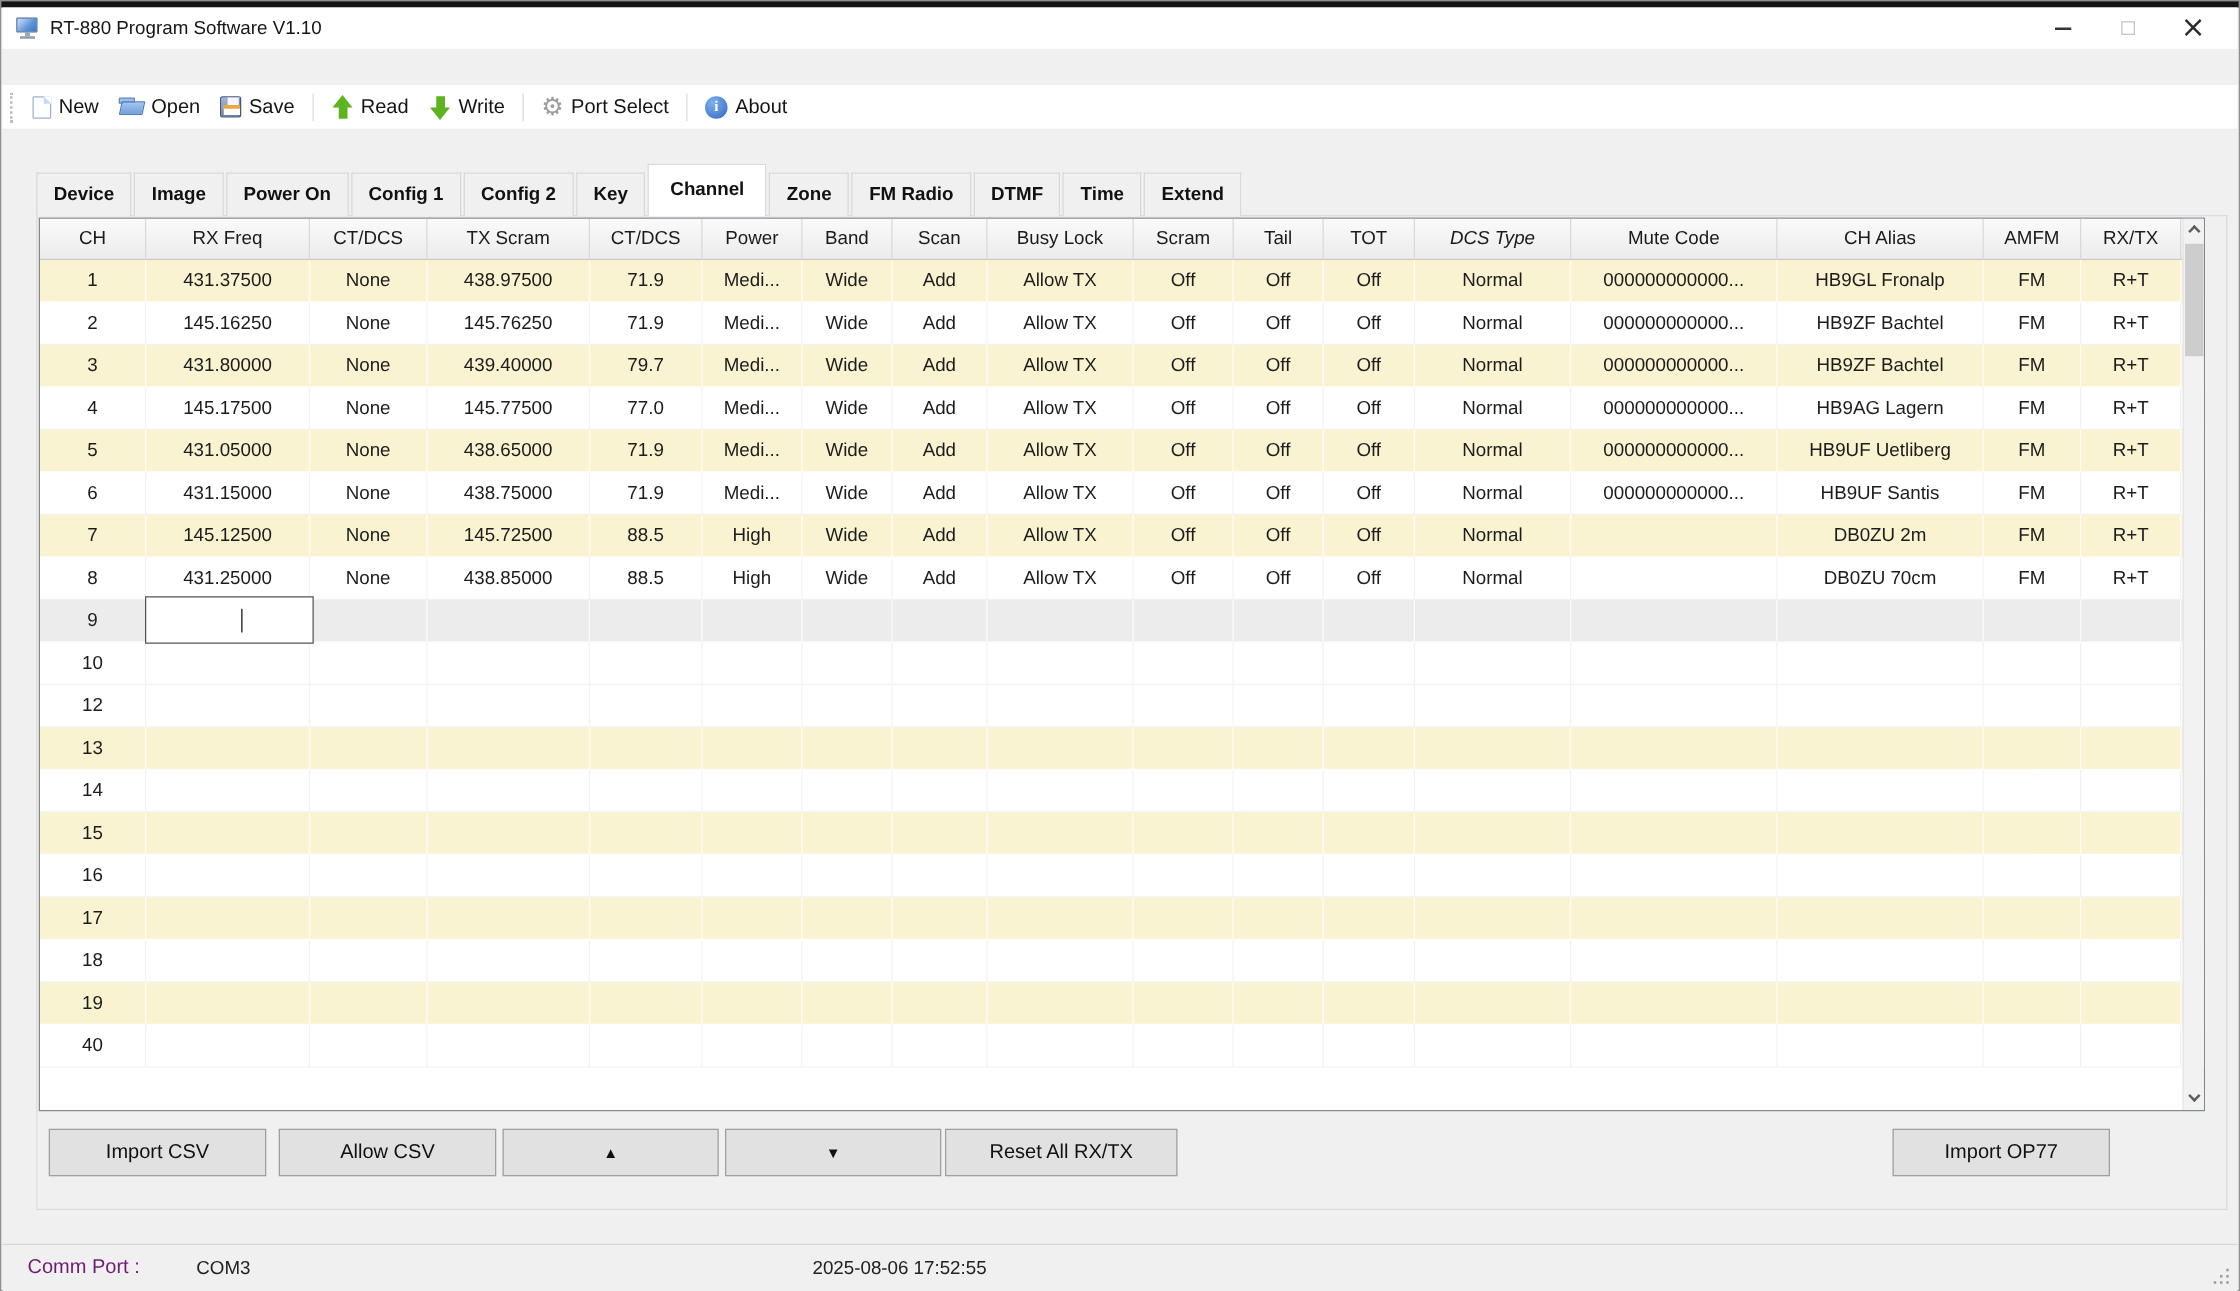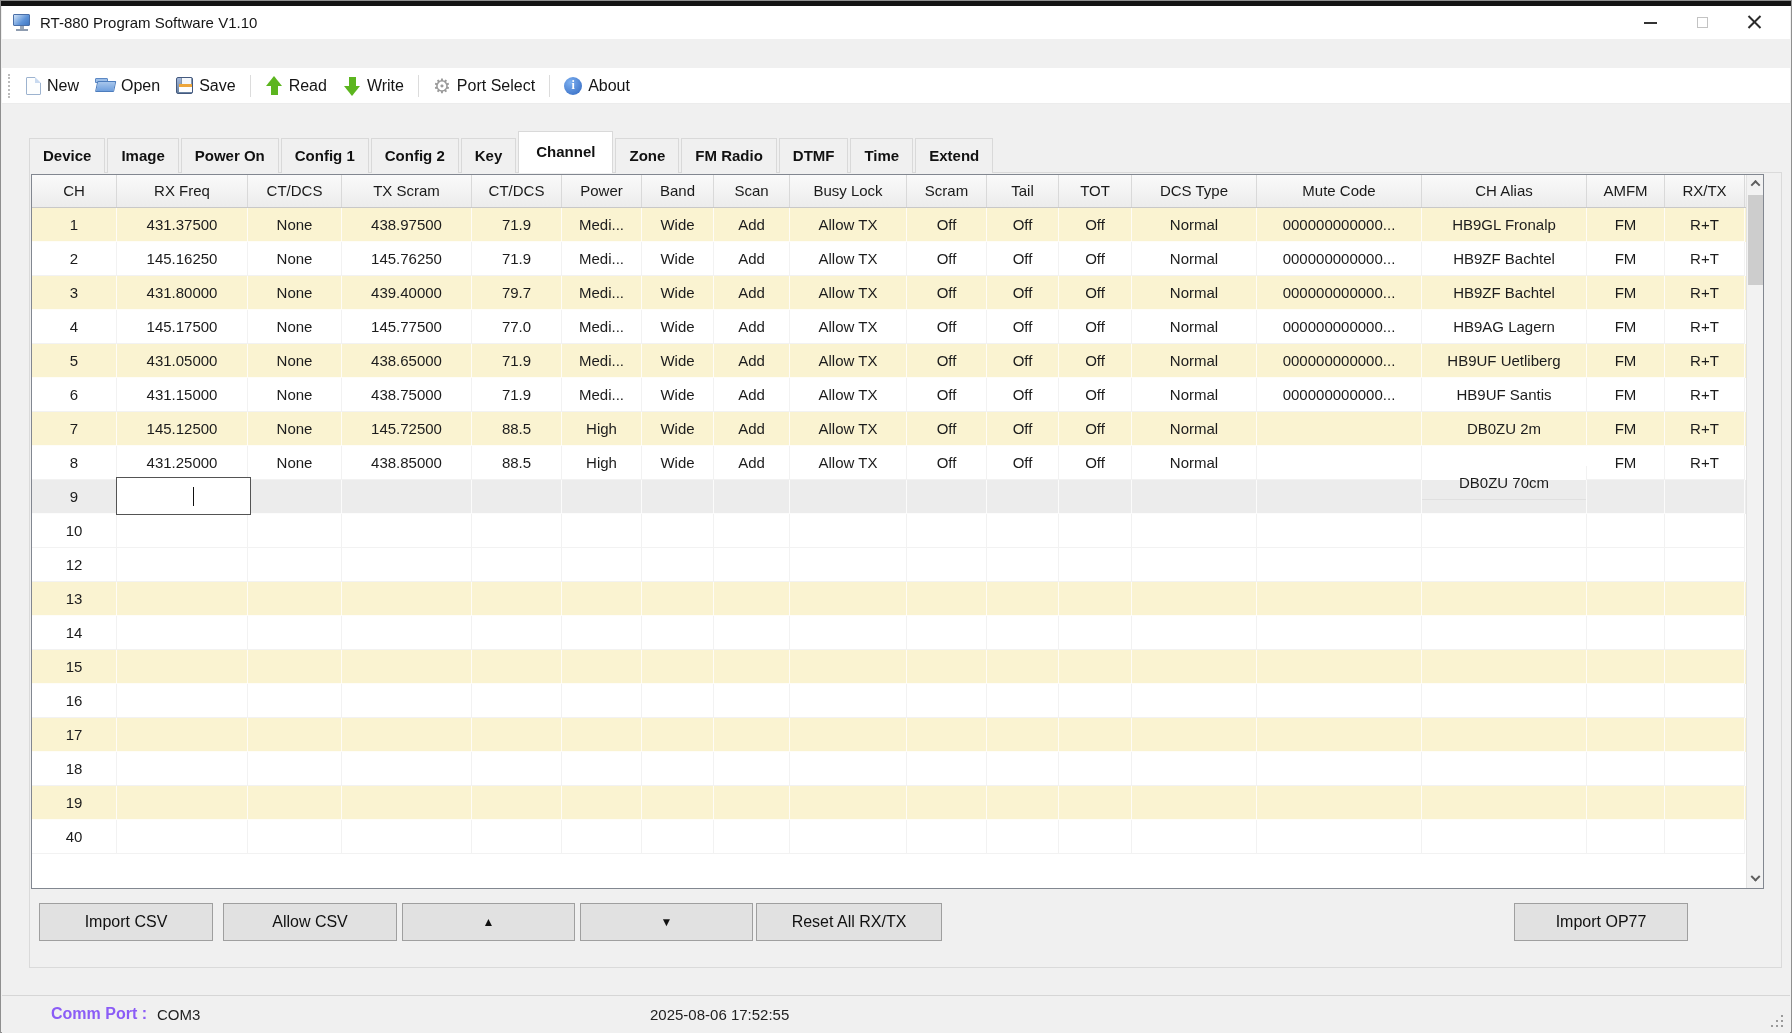--- a/index.html
+++ b/index.html
@@ -86,21 +86,21 @@
   .btn.small-glyph { font-size:12px; }
   #btn-import-csv { left:38px; width:174px; }
   #btn-export-csv { left:222px; width:174px; }
   #btn-up { left:401px; width:173px; }
   #btn-down { left:579px; width:173px; }
   #btn-reset { left:755px; width:186px; }
   #btn-op77 { left:1513px; width:174px; }
 
   
   .statusbar { position:absolute; left:1px; right:1px; top:994px; height:38px; background:#f0f0f0; border-top:1px solid #d6d6d6; }
-  .sb-label { position:absolute; left:20px; top:9px; font-size:16px; font-weight:bold; color:#8b5cf6;margin-left:29px; }
+  .sb-label { position:absolute; left:20px; top:9px; font-size:16px; font-weight:normal; color:#701a75; }
   .sb-value { position:absolute; left:155px; top:10px; font-size:15px; color:#222; }
   .sb-time { position:absolute; left:648px; top:10px; font-size:15px; color:#222; }
   .resize-grip { position:absolute; right:6px; bottom:5px; width:14px; height:14px; }
   .resize-grip i { position:absolute; width:2px; height:2px; background:#9a9a9a;
     box-shadow: 10px 0 0 #9a9a9a, 10px -5px 0 #9a9a9a, 10px -10px 0 #9a9a9a, 5px 0 0 #9a9a9a, 5px -5px 0 #9a9a9a, 0 0 0 #9a9a9a;
     left:1px; top:11px; }
 </style>
 </head>
 <body>
 
@@ -196,21 +196,21 @@
         <div class="hcell" style="width: 94px;">CT/DCS</div>
         <div class="hcell" style="width: 130px;">TX Scram</div>
         <div class="hcell" style="width: 90px;">CT/DCS</div>
         <div class="hcell" style="width: 80px;">Power</div>
         <div class="hcell" style="width: 72px;">Band</div>
         <div class="hcell" style="width: 76px;">Scan</div>
         <div class="hcell" style="width: 117px;">Busy Lock</div>
         <div class="hcell" style="width: 80px;">Scram</div>
         <div class="hcell" style="width: 72px;">Tail</div>
         <div class="hcell" style="width: 73px;">TOT</div>
-        <div class="hcell" style="width: 125px;">DCS Type</div>
+        <div class="hcell" style="width: 125px; font-style: italic;">DCS Type</div>
         <div class="hcell" style="width: 165px;">Mute Code</div>
         <div class="hcell" style="width: 165px;">CH Alias</div>
         <div class="hcell" style="width: 78px;">AMFM</div>
         <div class="hcell" style="width: 80px;">RX/TX</div>
       </div>
     <div>
         <div class="grow odd">
           <div class="gcell" style="width: 85px;">1</div>
           <div class="gcell" style="width: 131px;">431.37500</div>
           <div class="gcell" style="width: 94px;">None</div>
@@ -351,21 +351,21 @@
           <div class="gcell" style="width: 90px;">88.5</div>
           <div class="gcell" style="width: 80px;">High</div>
           <div class="gcell" style="width: 72px;">Wide</div>
           <div class="gcell" style="width: 76px;">Add</div>
           <div class="gcell" style="width: 117px;">Allow TX</div>
           <div class="gcell" style="width: 80px;">Off</div>
           <div class="gcell" style="width: 72px;">Off</div>
           <div class="gcell" style="width: 73px;">Off</div>
           <div class="gcell" style="width: 125px;">Normal</div>
           <div class="gcell" style="width: 165px;"></div>
-          <div class="gcell" style="width: 165px; margin-top: 20px;">DB0ZU 70cm</div>
+          <div class="gcell" style="width: 165px;">DB0ZU 70cm</div>
           <div class="gcell" style="width: 78px;">FM</div>
           <div class="gcell" style="width: 80px;">R+T</div>
         </div>
         <div class="grow odd sel">
           <div class="gcell" style="width: 85px;">9</div>
           <div class="gcell" style="width: 131px;"></div>
           <div class="gcell" style="width: 94px;"></div>
           <div class="gcell" style="width: 130px;"></div>
           <div class="gcell" style="width: 90px;"></div>
           <div class="gcell" style="width: 80px;"></div>

